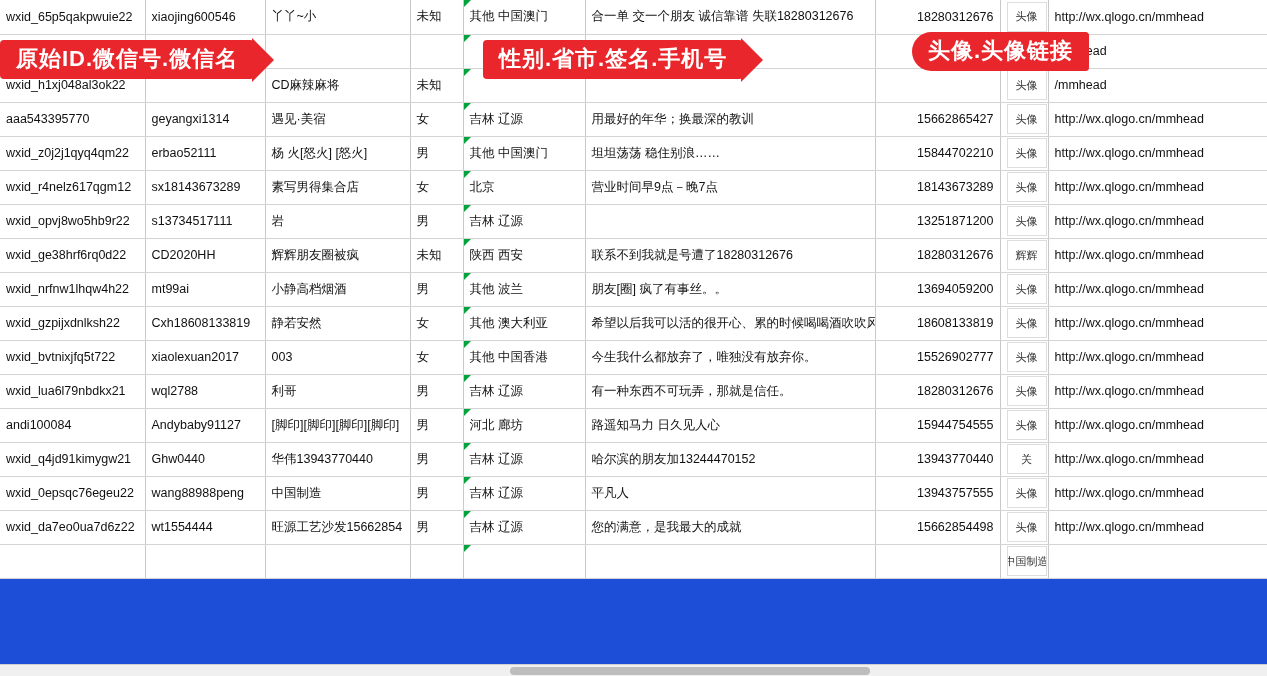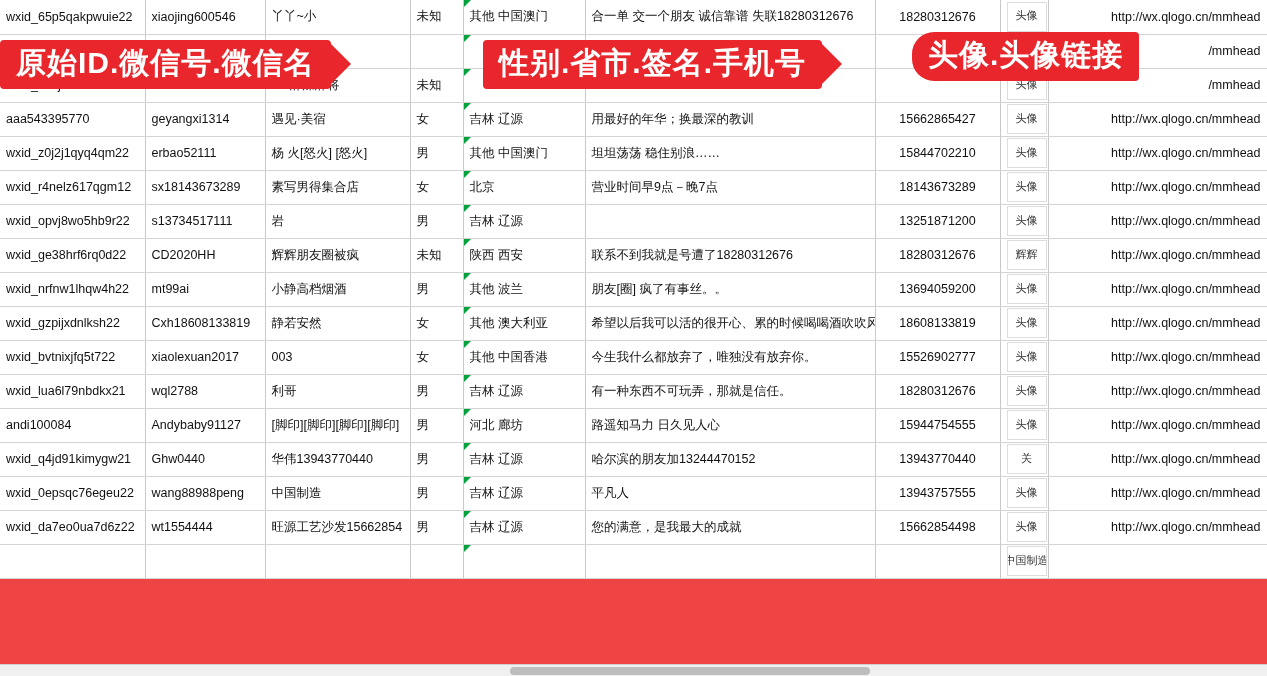--- a/index.html
+++ b/index.html
@@ -8,21 +8,21 @@
     width: 1267px; height: 676px;
     overflow: hidden;
     background: #ffffff;
     font-family: "Liberation Sans", "DejaVu Sans", sans-serif;
   }
   #app {
     position: relative;
     width: 1267px;
     height: 676px;
     overflow: hidden;
-    background: #ef4444;
+    background: #1d4ed8;
   }
 
   
   table.sheet {
     border-collapse: collapse;
     table-layout: fixed;
     width: 1267px;
     font-size: 12.5px;
     color: #111;
   }
@@ -41,59 +41,58 @@
   col.c1 { width: 120px; }
   col.c2 { width: 145px; }
   col.c3 { width: 53px; }
   col.c4 { width: 122px; }
   col.c5 { width: 290px; }
   col.c6 { width: 125px; }
   col.c7 { width: 48px; }
   col.c8 { width: 219px; }
 
   td.gender { text-align: left; }
-  td.phone  { text-align: center; color: #111; }
-  td.link   { color: #111; text-align: right; }
+  td.phone  { text-align: right; color: #111; }
+  td.link   { color: #111; }
   td.avatar {
     padding: 0;
     text-align: center;
     background: #fff;
   }
   .avatar-box {
     width: 40px;
     height: 30px;
     margin: 0 auto;
     border: 1px solid #ddd;
     display: flex;
     align-items: center;
     justify-content: center;
     font-size: 11px;
     color: #333;
     overflow: hidden;
     line-height: 1;
-    font-family: Liberation Mono, monospace;
   }
 
   
   td.province { position: relative; }
   td.province::after {
     content: "";
     position: absolute;
     top: 0; left: 0;
     border-left: 7px solid #00a33c;
     border-bottom: 7px solid transparent;
   }
 
   
   .callout {
     position: absolute;
     background: #e8262b;
     color: #ffffff;
     font-weight: bold;
-    font-size: 30px;
+    font-size: 22px;
     letter-spacing: 1px;
     padding: 6px 16px 8px 16px;
     border-radius: 4px;
     white-space: nowrap;
     line-height: 1.15;
     font-family: "Liberation Sans", "DejaVu Sans", sans-serif;
   }
   .callout::after {
     content: "";
     position: absolute;

